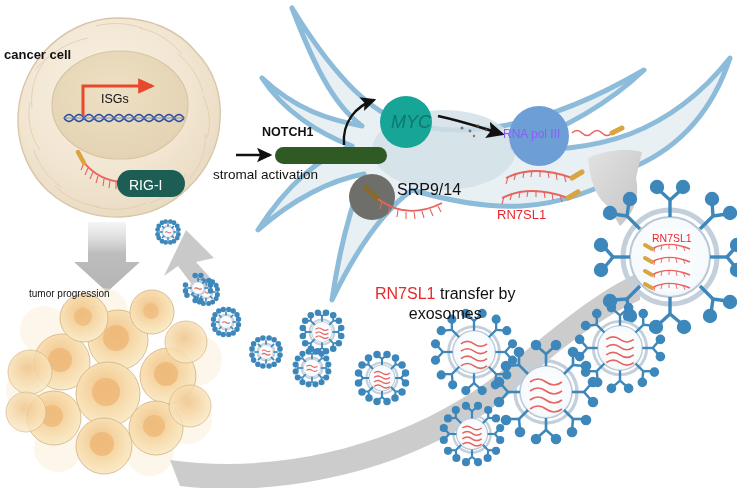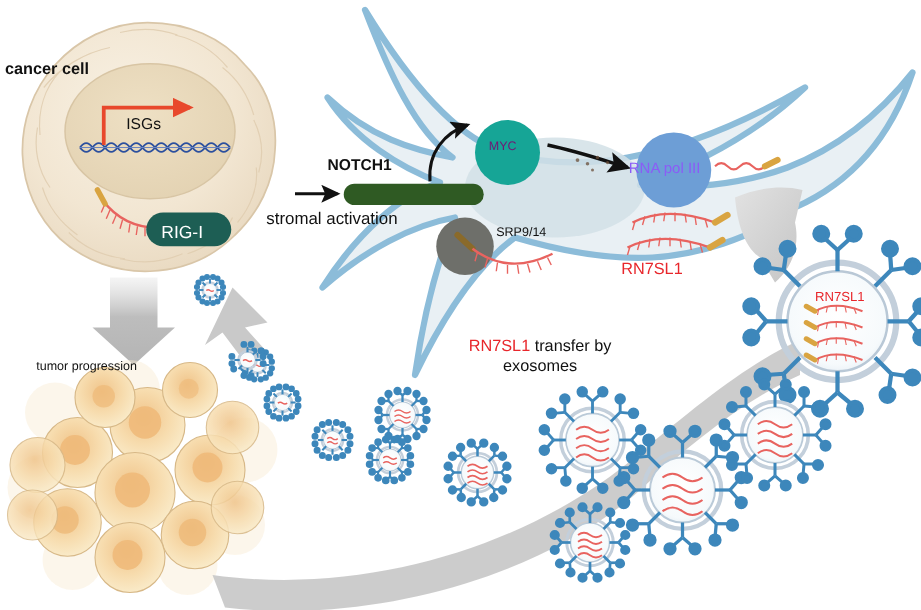--- a/index.html
+++ b/index.html
@@ -6,26 +6,26 @@
   body{width:737px;height:488px;overflow:hidden;font-family:"Liberation Sans",sans-serif;}
   #stage{position:relative;width:737px;height:488px;background:#ffffff;}
   #stage svg{position:absolute;left:0;top:0;}
   .lbl{position:absolute;white-space:nowrap;}
   .t-cancer{left:4px;top:4px;font-size:13px;font-weight:bold;color:#111;margin-top:43px;}
   .t-fibro{left:447px;top:54px;font-size:14px;font-weight:bold;color:#111;}
   .t-isgs{left:101px;top:92px;font-size:12.5px;color:#111;}
   .t-rigi{left:129px;top:177px;font-size:14px;color:#fff;}
   .t-notch{left:262px;top:125px;font-size:12.5px;color:#111;font-weight:bold;}
   .t-stromact{left:213px;top:167px;font-size:13.5px;color:#111;text-align:center;}
-  .t-myc{left:391px;top:112px;font-size:10px;color:#701a75;}
+  .t-myc{left:391px;top:112px;font-size:18px;color:#0f766e;font-style:italic;}
   .t-rnapol{left:503px;top:127px;font-size:12px;color:#8b5cf6;}
-  .t-srp{left:397px;top:181px;font-size:10px;color:#111;}
+  .t-srp{left:397px;top:181px;font-size:16px;color:#111;}
   .t-rn7-cell{left:497px;top:207px;font-size:13px;color:#e8262b;}
   .t-rn7-exo{left:652px;top:232px;font-size:10.5px;color:#e8262b;}
-  .t-transfer{left:375px;top:269px;font-size:13px;color:#111;text-align:center;line-height:1.25;}
+  .t-transfer{left:375px;top:284px;font-size:16px;color:#111;text-align:center;line-height:1.25;}
   .t-transfer .red{color:#e8262b;}
   .t-tumor{left:29px;top:288px;font-size:10px;color:#111;}
 </style>
 </head>
 <body>
 
 <div id="stage">
 
 <svg width="737" height="488" viewBox="0 0 737 488">
   <defs>

